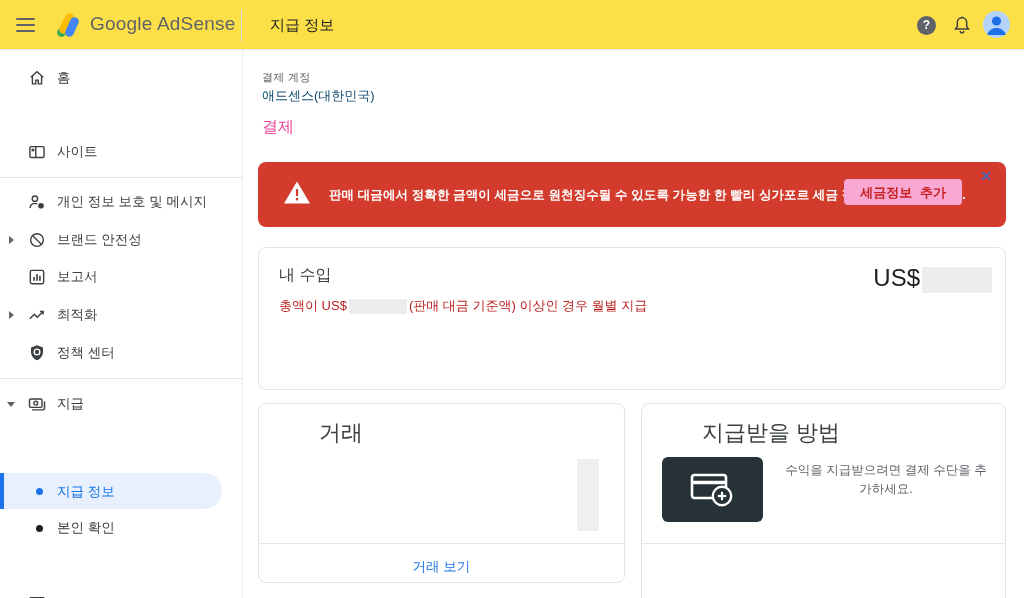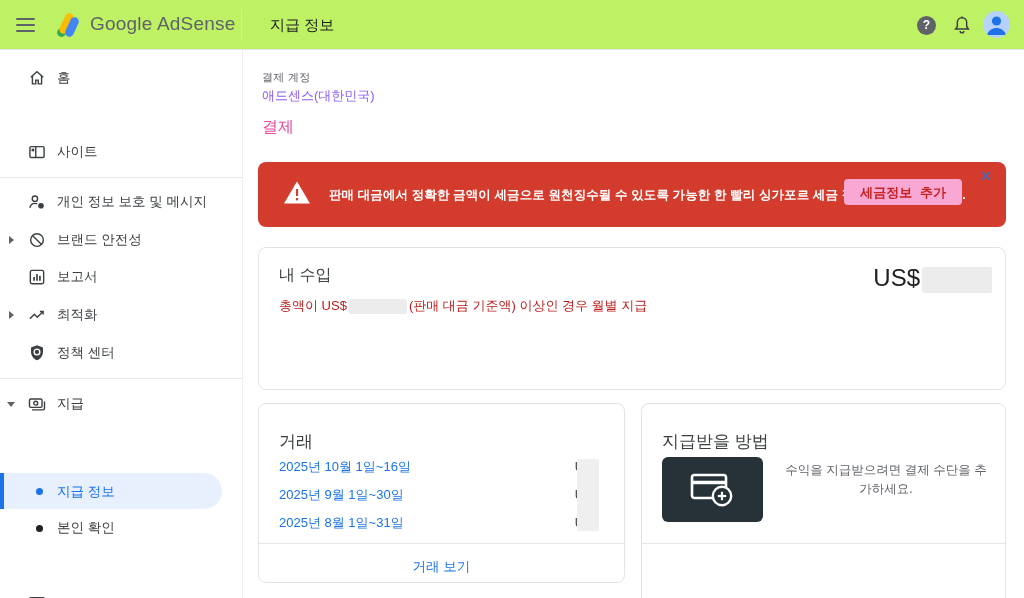--- a/index.html
+++ b/index.html
@@ -3,21 +3,21 @@
 <meta charset="utf-8">
 <style>
   * { margin:0; padding:0; box-sizing:border-box; }
   html,body { background:#fff; }
   .app {
     position:relative; width:1024px; height:598px; overflow:hidden;
     background:#fff; font-family:"Liberation Sans", sans-serif; color:#3c4043;
   }
   
   .topbar { position:absolute; left:0; top:0; width:1024px; height:50px;
-    background:#bef264; border-bottom:1px solid #e4e4e4; z-index:5; }
+    background:#fde047; border-bottom:1px solid #e4e4e4; z-index:5; }
   .menu-btn { position:absolute; left:16px; top:14px; width:24px; height:22px; cursor:pointer; }
   .menu-btn span { display:block; width:19px; height:2px; background:#5f6368; margin:4px 0; border-radius:1px; }
   .logo { position:absolute; left:52px; top:9px; width:32px; height:32px; }
   .brand { position:absolute; left:90px; top:13px; font-size:19px; color:#5f6368; letter-spacing:.2px; }
   .tb-divider { position:absolute; left:241px; top:9px; width:1px; height:32px; background:#dadce0; }
   .tb-title { position:absolute; left:270px; top:16px; font-size:15px; color:#202124; }
   .help-icon { position:absolute; left:917px; top:16px; width:19px; height:19px; border-radius:50%;
     background:#5f6368; color:#fff; font-size:12px; font-weight:bold; text-align:center; line-height:19px; cursor:pointer; }
   .bell-icon { position:absolute; left:951px; top:14px; width:22px; height:22px; cursor:pointer; }
   .avatar { position:absolute; left:983px; top:11px; width:27px; height:27px; border-radius:50%;
@@ -35,21 +35,21 @@
   .nav-divider { position:absolute; left:0; width:243px; height:1px; background:#e8e8e8; }
   .nav-dot { position:absolute; left:36px; top:14px; width:7px; height:7px; border-radius:50%; background:#202124; }
   .nav-sub .nav-label { left:57px; }
   .sel-pill { position:absolute; left:0; top:423px; width:222px; height:36px;
     background:#e8f0fe; border-radius:0 18px 18px 0; cursor:pointer; }
   .sel-bar { position:absolute; left:0; top:0; width:4px; height:36px; background:#1a73e8; }
   .sel-pill .nav-dot { background:#1a73e8; top:15px; }
   .sel-pill .nav-label { color:#1a73e8; font-weight:500; top:10px; }
   
   .crumb-label { position:absolute; left:262px; top:70px; font-size:11px; color:#5f6368; letter-spacing:.3px; }
-  .crumb-value { position:absolute; left:262px; top:87px; font-size:13px; color:#8b5cf6; }
+  .crumb-value { position:absolute; left:262px; top:87px; font-size:13px; color:#0c4a6e; }
   .page-heading { position:absolute; left:262px; top:117px; font-size:16px; color:#ec4899; }
   
   .alert { position:absolute; left:258px; top:162px; width:748px; height:65px;
     background:#d33b2c; border-radius:8px; color:#fff; }
   .alert-tri { position:absolute; left:25px; top:18px; }
   .alert-msg { position:absolute; left:71px; top:25px; font-size:12.5px; font-weight:600; letter-spacing:.1px; }
   .alert-btn { position:absolute; right:44px; top:17px; height:26px; padding:0 16px;
     background:#f9a8d4; border:none; border-radius:4px; color:#c5221f; font-size:13px; font-weight:600;
     font-family:Liberation Mono, monospace; cursor:pointer; line-height:30px; }
   .alert-close { position:absolute; right:10px; top:2px; font-size:14px; font-weight:bold;
@@ -63,21 +63,21 @@
   .earn-sub .blur { width:58px; height:15px; margin:0 2px; }
   .earn-amount { position:absolute; right:13px; top:16px; font-size:24px; color:#202124; }
   .earn-amount .blur { width:70px; height:26px; margin-left:2px; }
   .bar-row { position:absolute; left:20px; top:93px; width:498px; }
   .progress-track { width:498px; height:10px; background:#dbdde0; }
   .progress-fill { height:10px; background:#4285f4; }
   .bar-note { position:absolute; left:0; top:16px; font-size:12px; color:#5f6368; }
   .bar-threshold { position:absolute; right:0; top:16px; font-size:12px; color:#5f6368; }
   .bar-threshold .blur { width:42px; height:13px; margin-left:2px; }
   .card-txn { left:258px; top:403px; width:367px; height:180px; }
-  .card-txn .card-title, .card-pm .card-title { top:26px; font-size:17px; }
+  .card-txn .card-title, .card-pm .card-title { top:14px; font-size:22px;margin-left:40px; }
   .txn-rows { position:absolute; left:0; top:49px; width:100%; }
   .txn-row { position:relative; height:28px; padding:0 25px 0 20px; display:flex; align-items:center; justify-content:space-between; }
   .txn-period { font-size:13px; color:#1a73e8; font-weight:500; cursor:pointer; }
   .txn-cur { font-size:12.5px; color:#3c4043; }
   .txn-blur { position:absolute; right:25px; top:55px; width:22px; height:72px; background:#efefef; border-radius:2px; }
   .card-divider { position:absolute; left:0; top:139px; width:100%; height:1px; background:#e4e7ea; }
   .card-footer-link { position:absolute; left:0; top:148px; width:100%; text-align:center;
     font-size:13.5px; font-weight:500; color:#1a73e8; cursor:pointer; padding:6px 0; }
   .card-pm { left:641px; top:403px; width:365px; height:212px; }
   .dark-tile { position:absolute; left:20px; top:53px; width:101px; height:65px; background:#263238;
@@ -266,34 +266,20 @@
     <div class="earn-sub">
       <span>총액이 US$</span><span class="blur"></span><span>(판매 대금 기준액) 이상인 경우 월별 지급</span>
     </div>
     <div class="earn-amount">
       <span>US$</span><span class="blur"></span>
     </div>
   </div>
 
   <div class="card card-txn">
     <div class="card-title">거래</div>
-    <div class="txn-rows">
-      <div class="txn-row">
-        <span class="txn-period">2025년 10월 1일~16일</span>
-        <span class="txn-cur">US$</span>
-      </div>
-      <div class="txn-row">
-        <span class="txn-period">2025년 9월 1일~30일</span>
-        <span class="txn-cur">US$</span>
-      </div>
-      <div class="txn-row">
-        <span class="txn-period">2025년 8월 1일~31일</span>
-        <span class="txn-cur">US$</span>
-      </div>
-    </div>
     <div class="txn-blur"></div>
     <div class="card-divider"></div>
     <div class="card-footer-link">거래 보기</div>
   </div>
 
   <div class="card card-pm">
     <div class="card-title">지급받을 방법</div>
     <div class="dark-tile">
       <span>
         <svg width="52" height="42" viewBox="0 0 52 42" fill="none">

